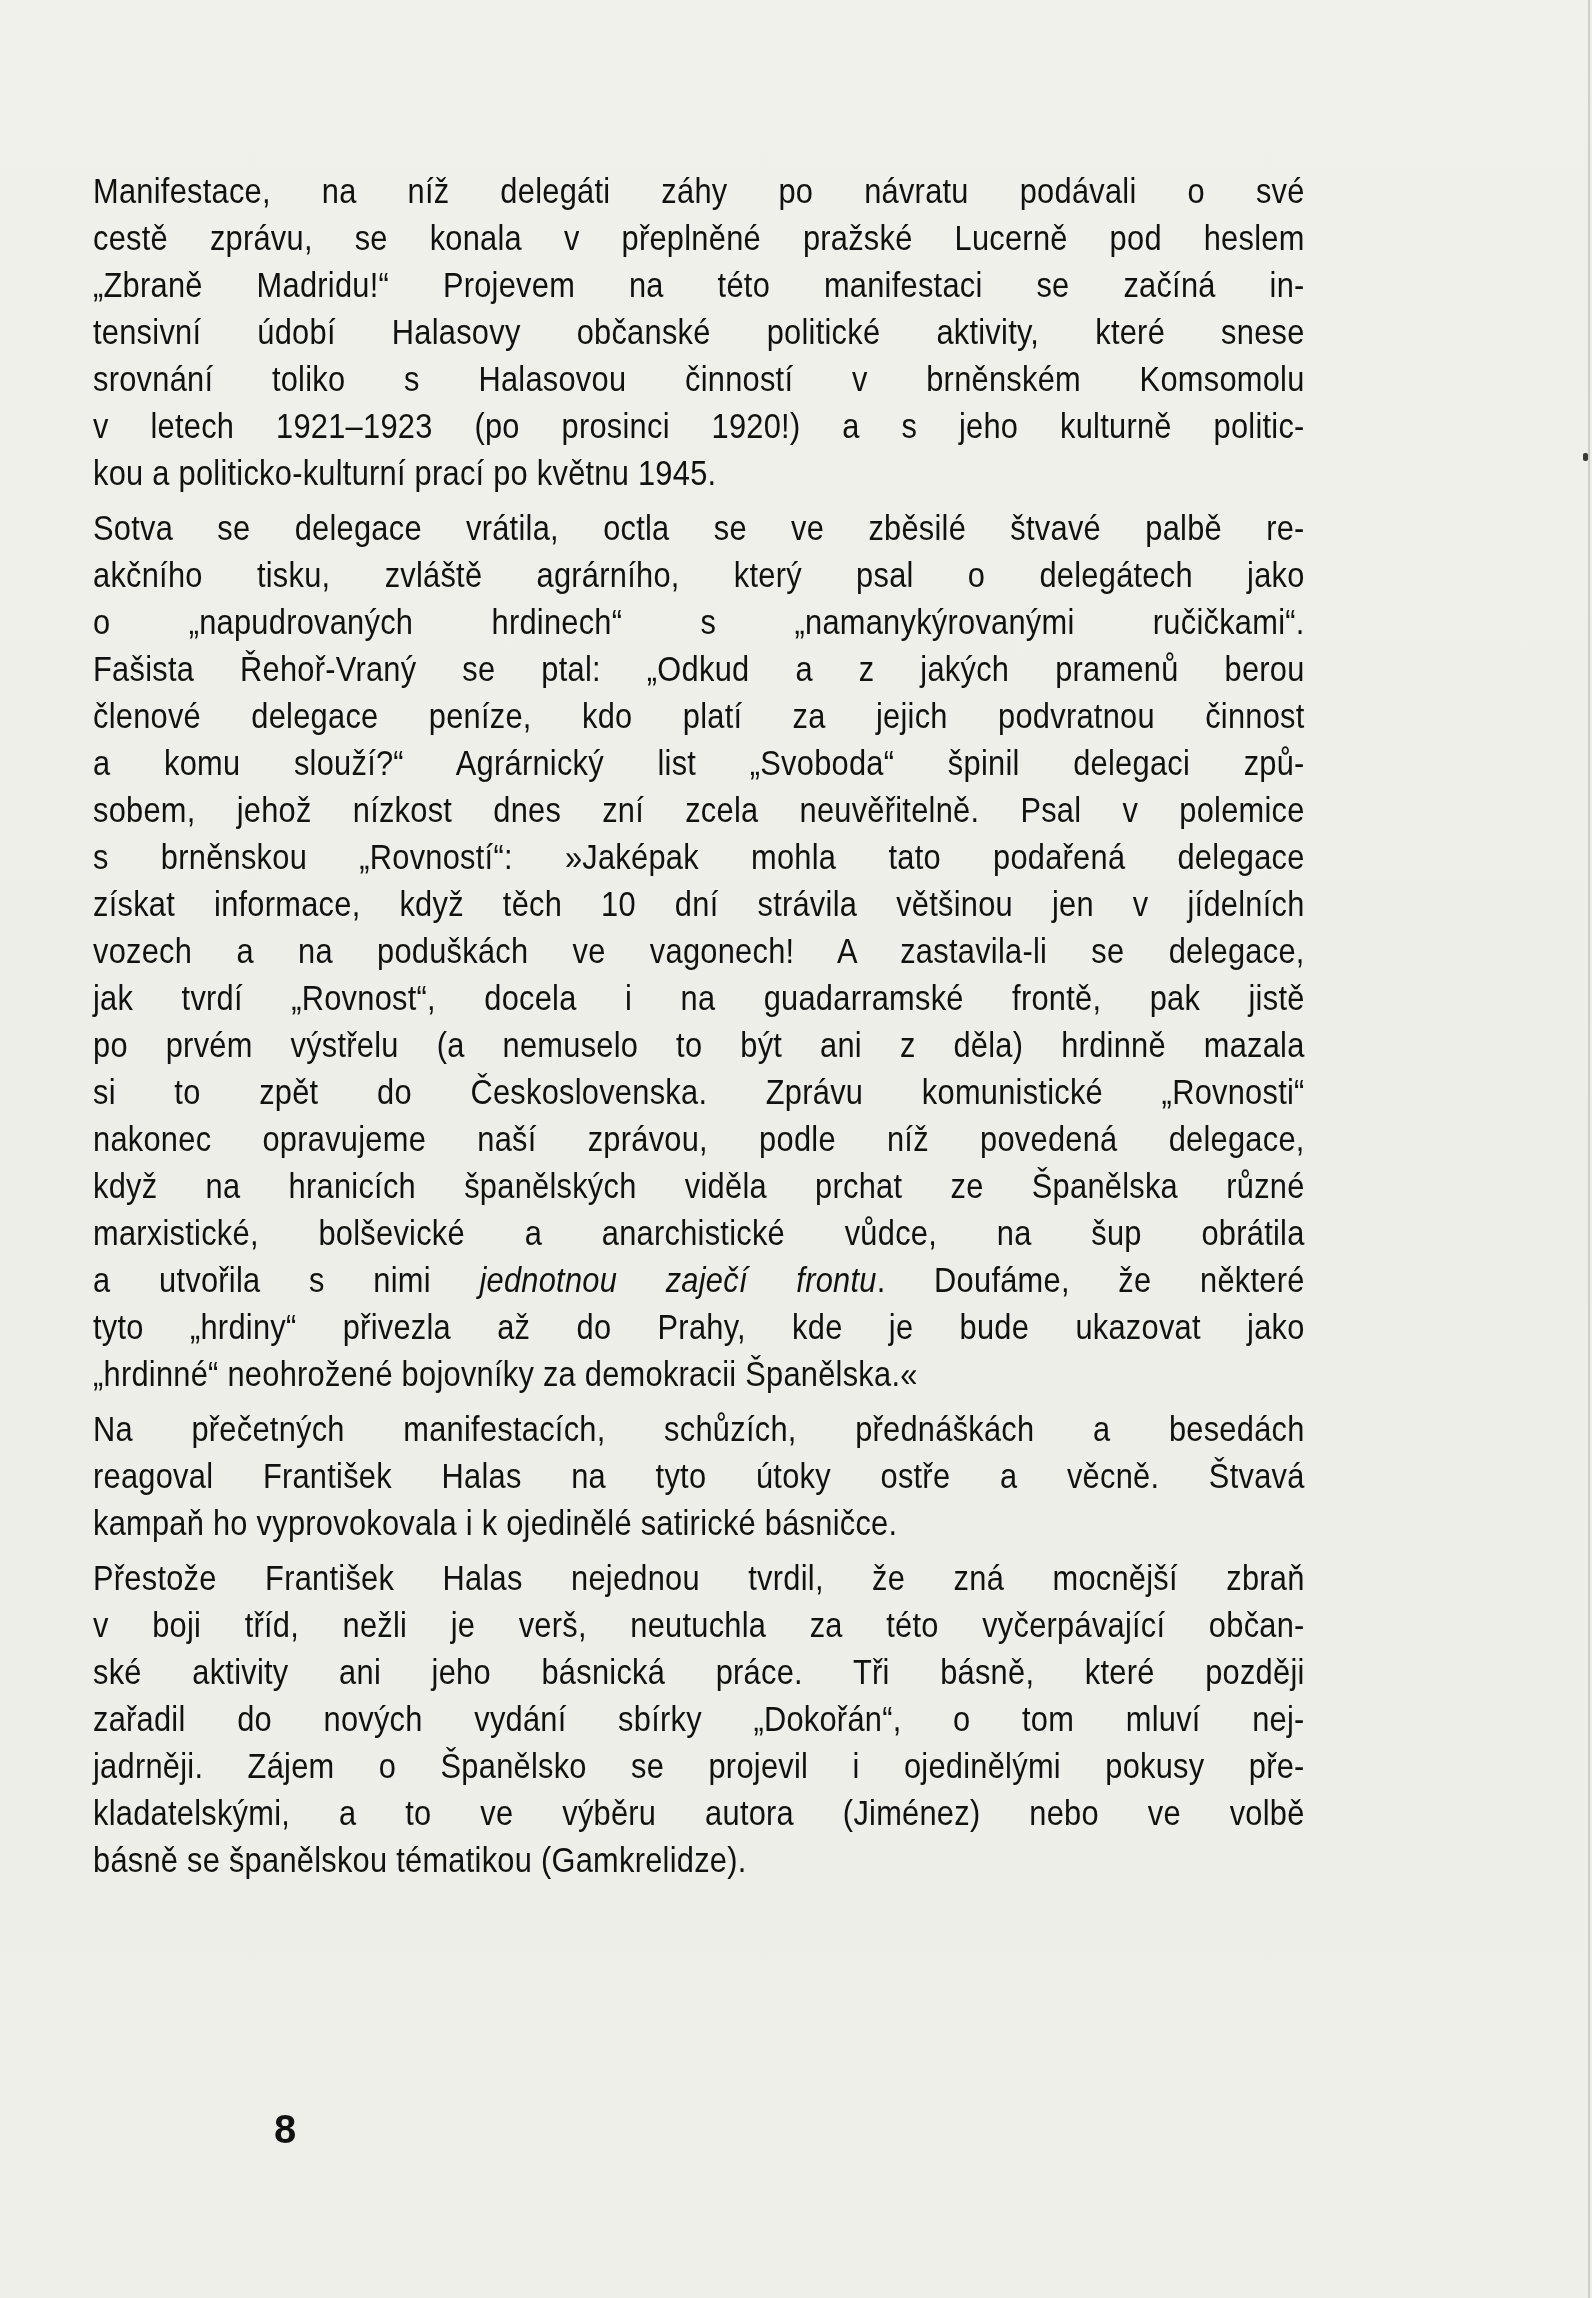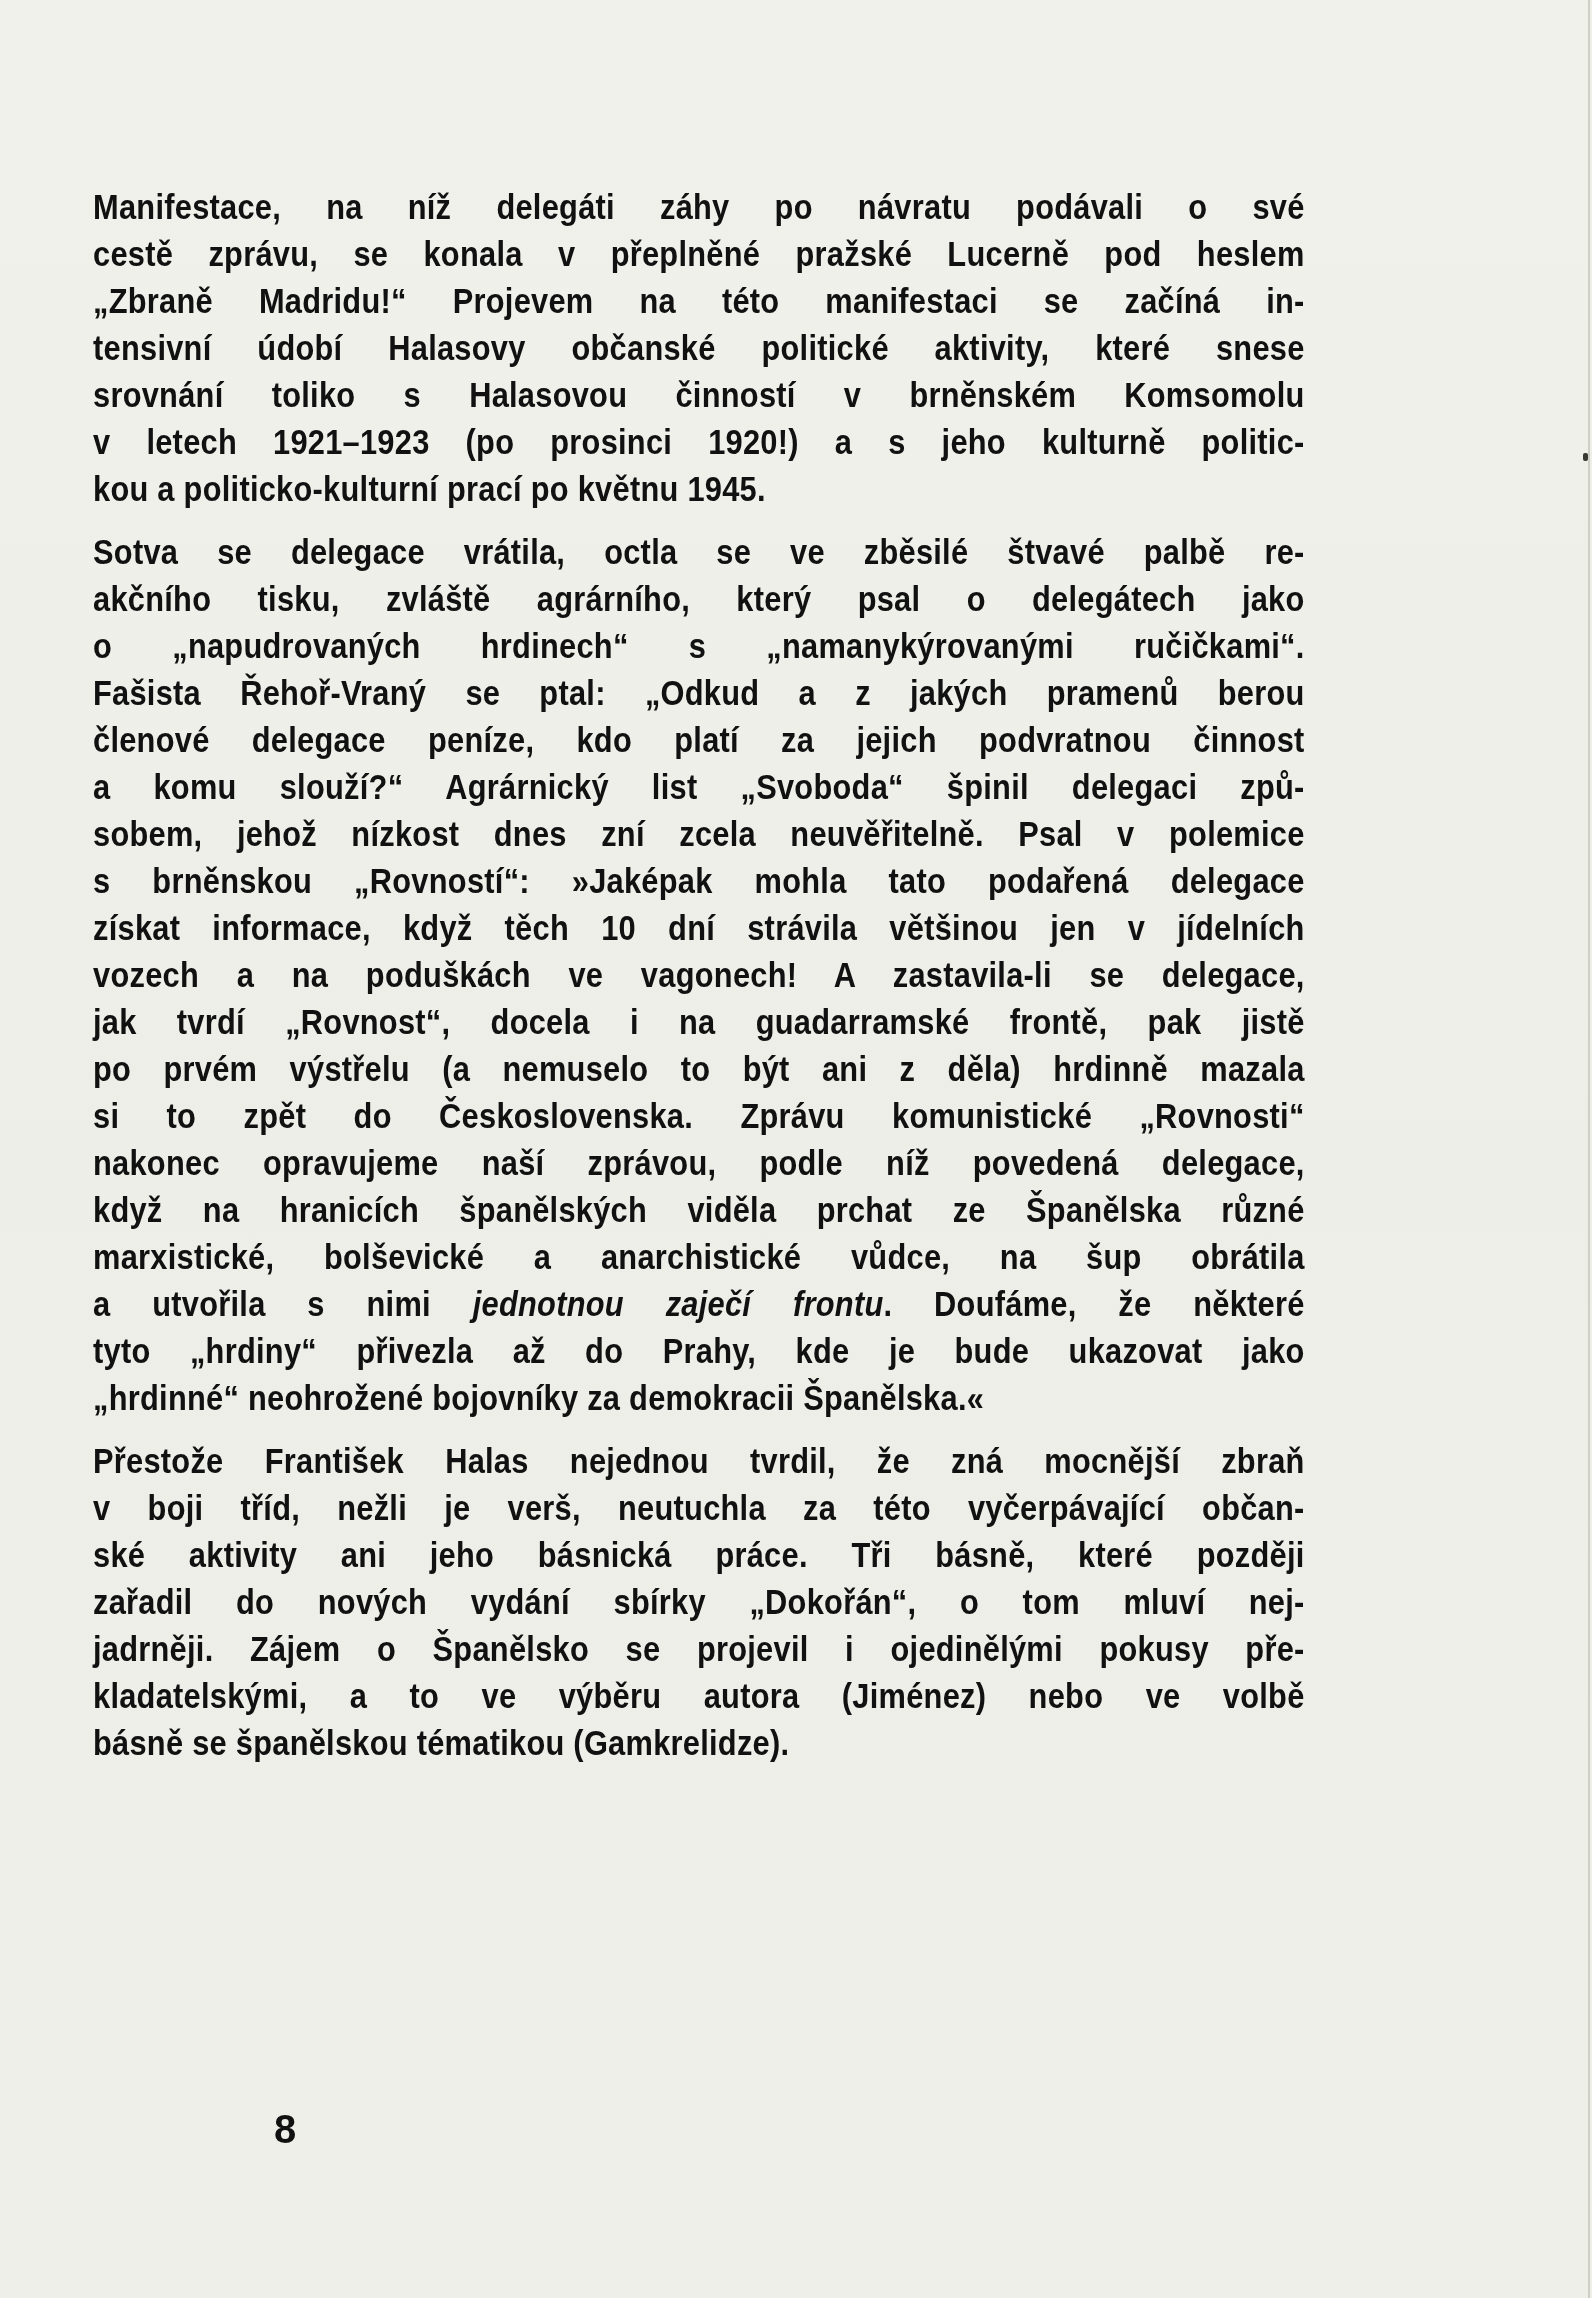--- a/index.html
+++ b/index.html
@@ -40,22 +40,21 @@
     background: #3a3a35;
     border-radius: 2px;
   }
   .text-block {
     position: absolute;
     left: 93px;
     top: 167px;
     width: 1212px;
   }
   .para {
-    margin: 16px 0 8px 0;
-    font-weight: bold;
+    margin: 0 0 8px 0;
   }
   .line {
     display: block;
     font-size: 35px;
     line-height: 47px;
     height: 47px;
     white-space: nowrap;
     text-align: justify;
     text-align-last: justify;
     letter-spacing: 0.3px;
@@ -113,20 +112,25 @@
       <span class="line">po prvém výstřelu (a nemuselo to být ani z děla) hrdinně mazala</span>
       <span class="line">si to zpět do Československa. Zprávu komunistické „Rovnosti“</span>
       <span class="line">nakonec opravujeme naší zprávou, podle níž povedená delegace,</span>
       <span class="line">když na hranicích španělských viděla prchat ze Španělska různé</span>
       <span class="line">marxistické, bolševické a anarchistické vůdce, na šup obrátila</span>
       <span class="line"><span>a utvořila s nimi </span><span class="italic">jednotnou zaječí frontu</span><span>. Doufáme, že některé</span></span>
       <span class="line">tyto „hrdiny“ přivezla až do Prahy, kde je bude ukazovat jako</span>
       <span class="line last">„hrdinné“ neohrožené bojovníky za demokracii Španělska.«</span>
     </div>
 
+    <div class="para">
+      <span class="line">Na přečetných manifestacích, schůzích, přednáškách a besedách</span>
+      <span class="line">reagoval František Halas na tyto útoky ostře a věcně. Štvavá</span>
+      <span class="line last">kampaň ho vyprovokovala i k ojedinělé satirické básničce.</span>
+    </div>
 
     <div class="para">
       <span class="line">Přestože František Halas nejednou tvrdil, že zná mocnější zbraň</span>
       <span class="line">v boji tříd, nežli je verš, neutuchla za této vyčerpávající občan-</span>
       <span class="line">ské aktivity ani jeho básnická práce. Tři básně, které později</span>
       <span class="line">zařadil do nových vydání sbírky „Dokořán“, o tom mluví nej-</span>
       <span class="line">jadrněji. Zájem o Španělsko se projevil i ojedinělými pokusy pře-</span>
       <span class="line">kladatelskými, a to ve výběru autora (Jiménez) nebo ve volbě</span>
       <span class="line last">básně se španělskou tématikou (Gamkrelidze).</span>
     </div>

